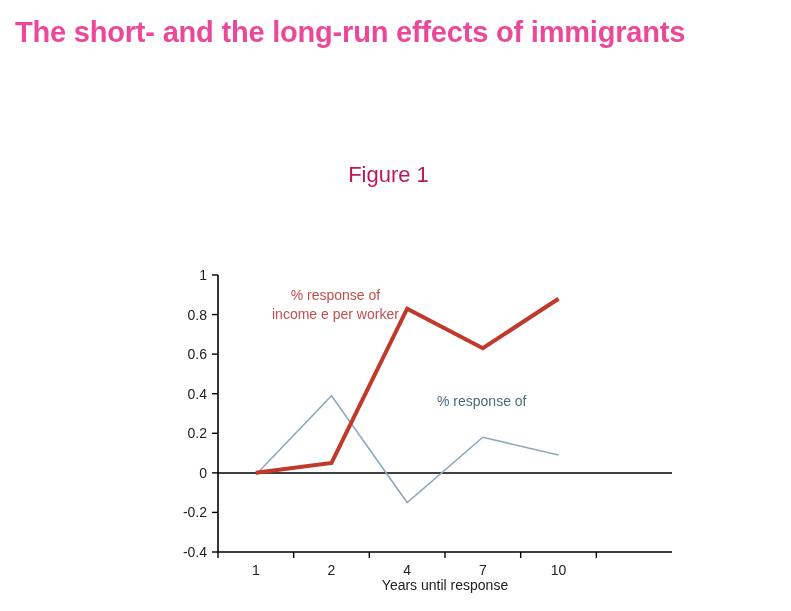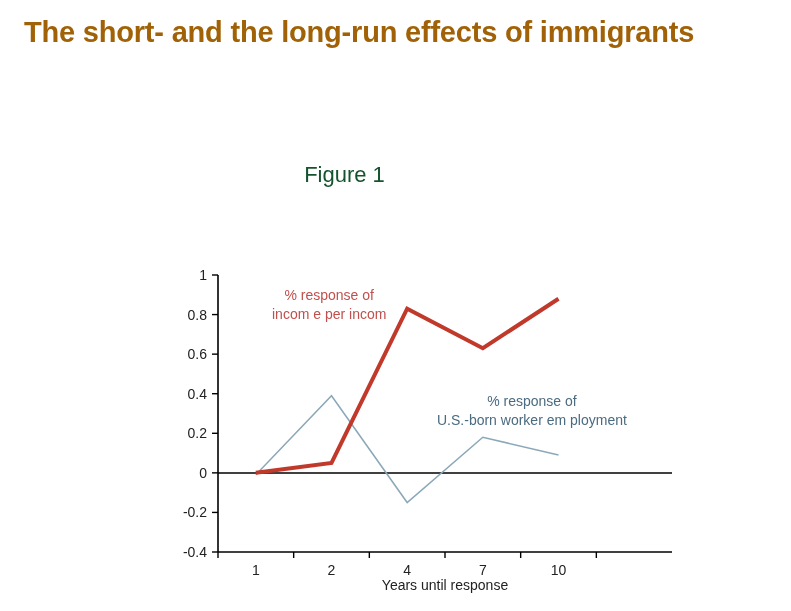--- a/index.html
+++ b/index.html
@@ -12,46 +12,47 @@
     height: 611px;
     position: relative;
     overflow: hidden;
     font-family: "Liberation Sans", sans-serif;
     -webkit-font-smoothing: antialiased;
   }
 
   
   #slide-title {
     position: absolute;
-    left: 24px;
+    left: 15px;
     top: 16px;
     width: 740px;
     font-size: 29px;
     font-weight: bold;
-    color: #a16207;
+    color: #ec4899;
     letter-spacing: -0.2px;
     white-space: nowrap;
   }
 
   
   #chart-area {
     position: absolute;
     left: 0;
     top: 0;
     width: 791px;
     height: 611px;
   }
 
   .chart-title {
     position: absolute;
     width: 689px;
     text-align: center;
-    color: #14532d;
+    color: #be185d;
     font-size: 22px;
     font-weight: normal;
+    padding-left: 44px;
   }
   #figure-label { top: 162px; }
   #figure-subtitle { top: 196px; }
 
   
   #plot-svg {
     position: absolute;
     left: 0;
     top: 0;
   }
@@ -138,21 +139,20 @@
       </g>
 
     <polyline id="series-employment" fill="none" stroke-width="1.5" points="255.83333333333334,474.8357142857143 331.5,395.6928571428572 407.1666666666667,502.5357142857143 482.83333333333337,437.24285714285713 558.5,455.05000000000007" stroke="#8ba8b8"></polyline>
     <polyline id="series-income" fill="none" stroke-width="4" points="255.83333333333334,472.8571428571429 331.5,462.9642857142857 407.1666666666667,308.6357142857143 482.83333333333337,348.20714285714286 558.5,298.74285714285713" stroke="#c0392b"></polyline>
 
     <text id="x-axis-title" class="axis-title" x="445" y="590">Years until response</text>
   </svg>
 
   <div class="ann" id="ann-income">
     <div>%  response of</div>
-    <div>incom e per incom</div>
+    <div>income e per worker</div>
   </div>
 
   <div class="ann" id="ann-employment">
     <div>%  response of</div>
-    <div>U.S.-born worker em ployment</div>
   </div>
 
 </div>
 
 </body></html>

